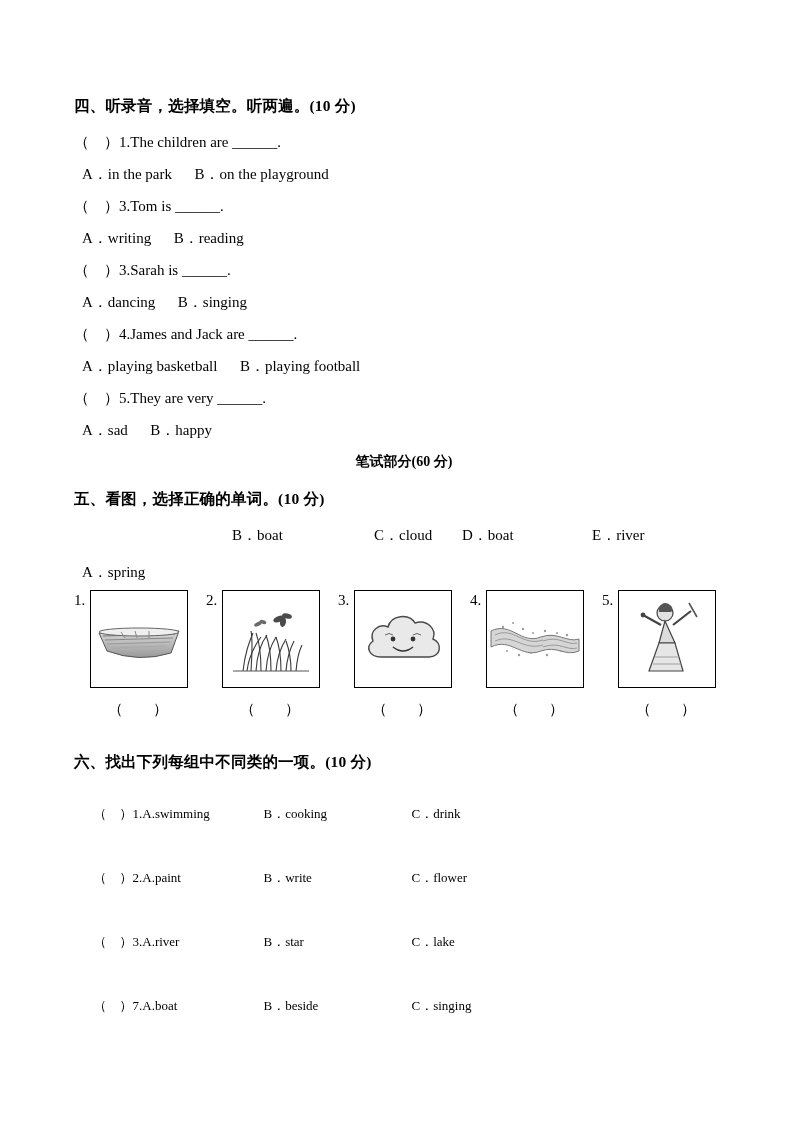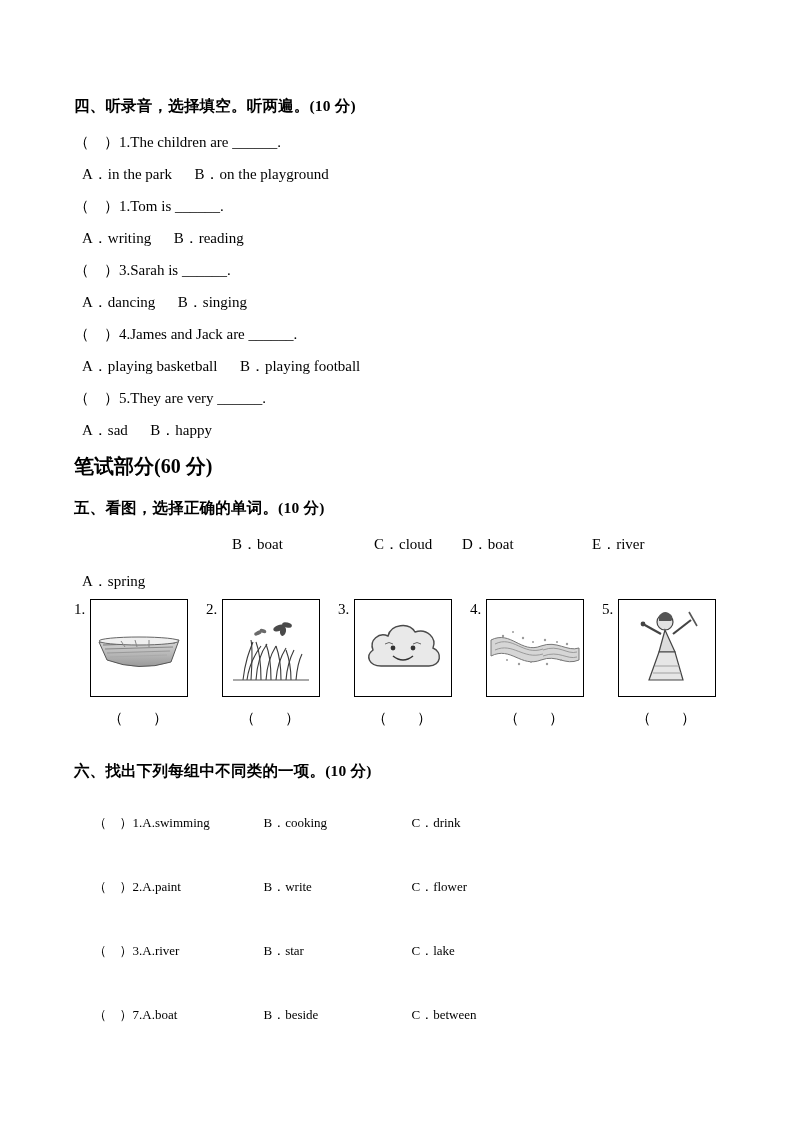--- a/index.html
+++ b/index.html
@@ -39,22 +39,23 @@
     margin: 0 0 13px 0;
     white-space: pre;
   }
   .opt-line {
     font-size: 15px;
     margin: 0 0 13px 0;
     padding-left: 8px;
     white-space: pre;
   }
   .center-title {
+    text-align: center;
     font-weight: bold;
-    font-size: 20px;
+    font-size: 14px;
     margin: 12px 0 18px 0;
   }
   .word-opts {
     font-size: 15px;
     display: flex;
     margin: 0 0 8px 0;
     padding-left: 8px;
   }
   .word-opts span {
     display: inline-block;
@@ -118,21 +119,21 @@
 <body>
 
 <div class="page">
   <div class="content">
 
     <div class="section-title">四、听录音，选择填空。听两遍。(10 分)</div>
 
     <div class="q-line">（    ）1.The children are ______.</div>
     <div class="opt-line">A．in the park      B．on the playground</div>
 
-    <div class="q-line">（    ）1.Tom is ______.</div>
+    <div class="q-line">（    ）3.Tom is ______.</div>
     <div class="opt-line">A．writing      B．reading</div>
 
     <div class="q-line">（    ）3.Sarah is ______.</div>
     <div class="opt-line">A．dancing      B．singing</div>
 
     <div class="q-line">（    ）4.James and Jack are ______.</div>
     <div class="opt-line">A．playing basketball      B．playing football</div>
 
     <div class="q-line">（    ）5.They are very ______.</div>
     <div class="opt-line">A．sad      B．happy</div>
@@ -276,17 +277,17 @@
     <div class="sec6-line">
       <span class="sec6-q">（    ）1.A.swimming</span><span class="sec6-b">B．cooking</span><span>C．drink</span>
     </div>
     <div class="sec6-line">
       <span class="sec6-q">（    ）2.A.paint</span><span class="sec6-b">B．write</span><span>C．flower</span>
     </div>
     <div class="sec6-line">
       <span class="sec6-q">（    ）3.A.river</span><span class="sec6-b">B．star</span><span>C．lake</span>
     </div>
     <div class="sec6-line">
-      <span class="sec6-q">（    ）7.A.boat</span><span class="sec6-b">B．beside</span><span>C．between</span>
+      <span class="sec6-q">（    ）7.A.boat</span><span class="sec6-b">B．beside</span><span>C．singing</span>
     </div>
 
   </div>
 </div>
 
 </body></html>

